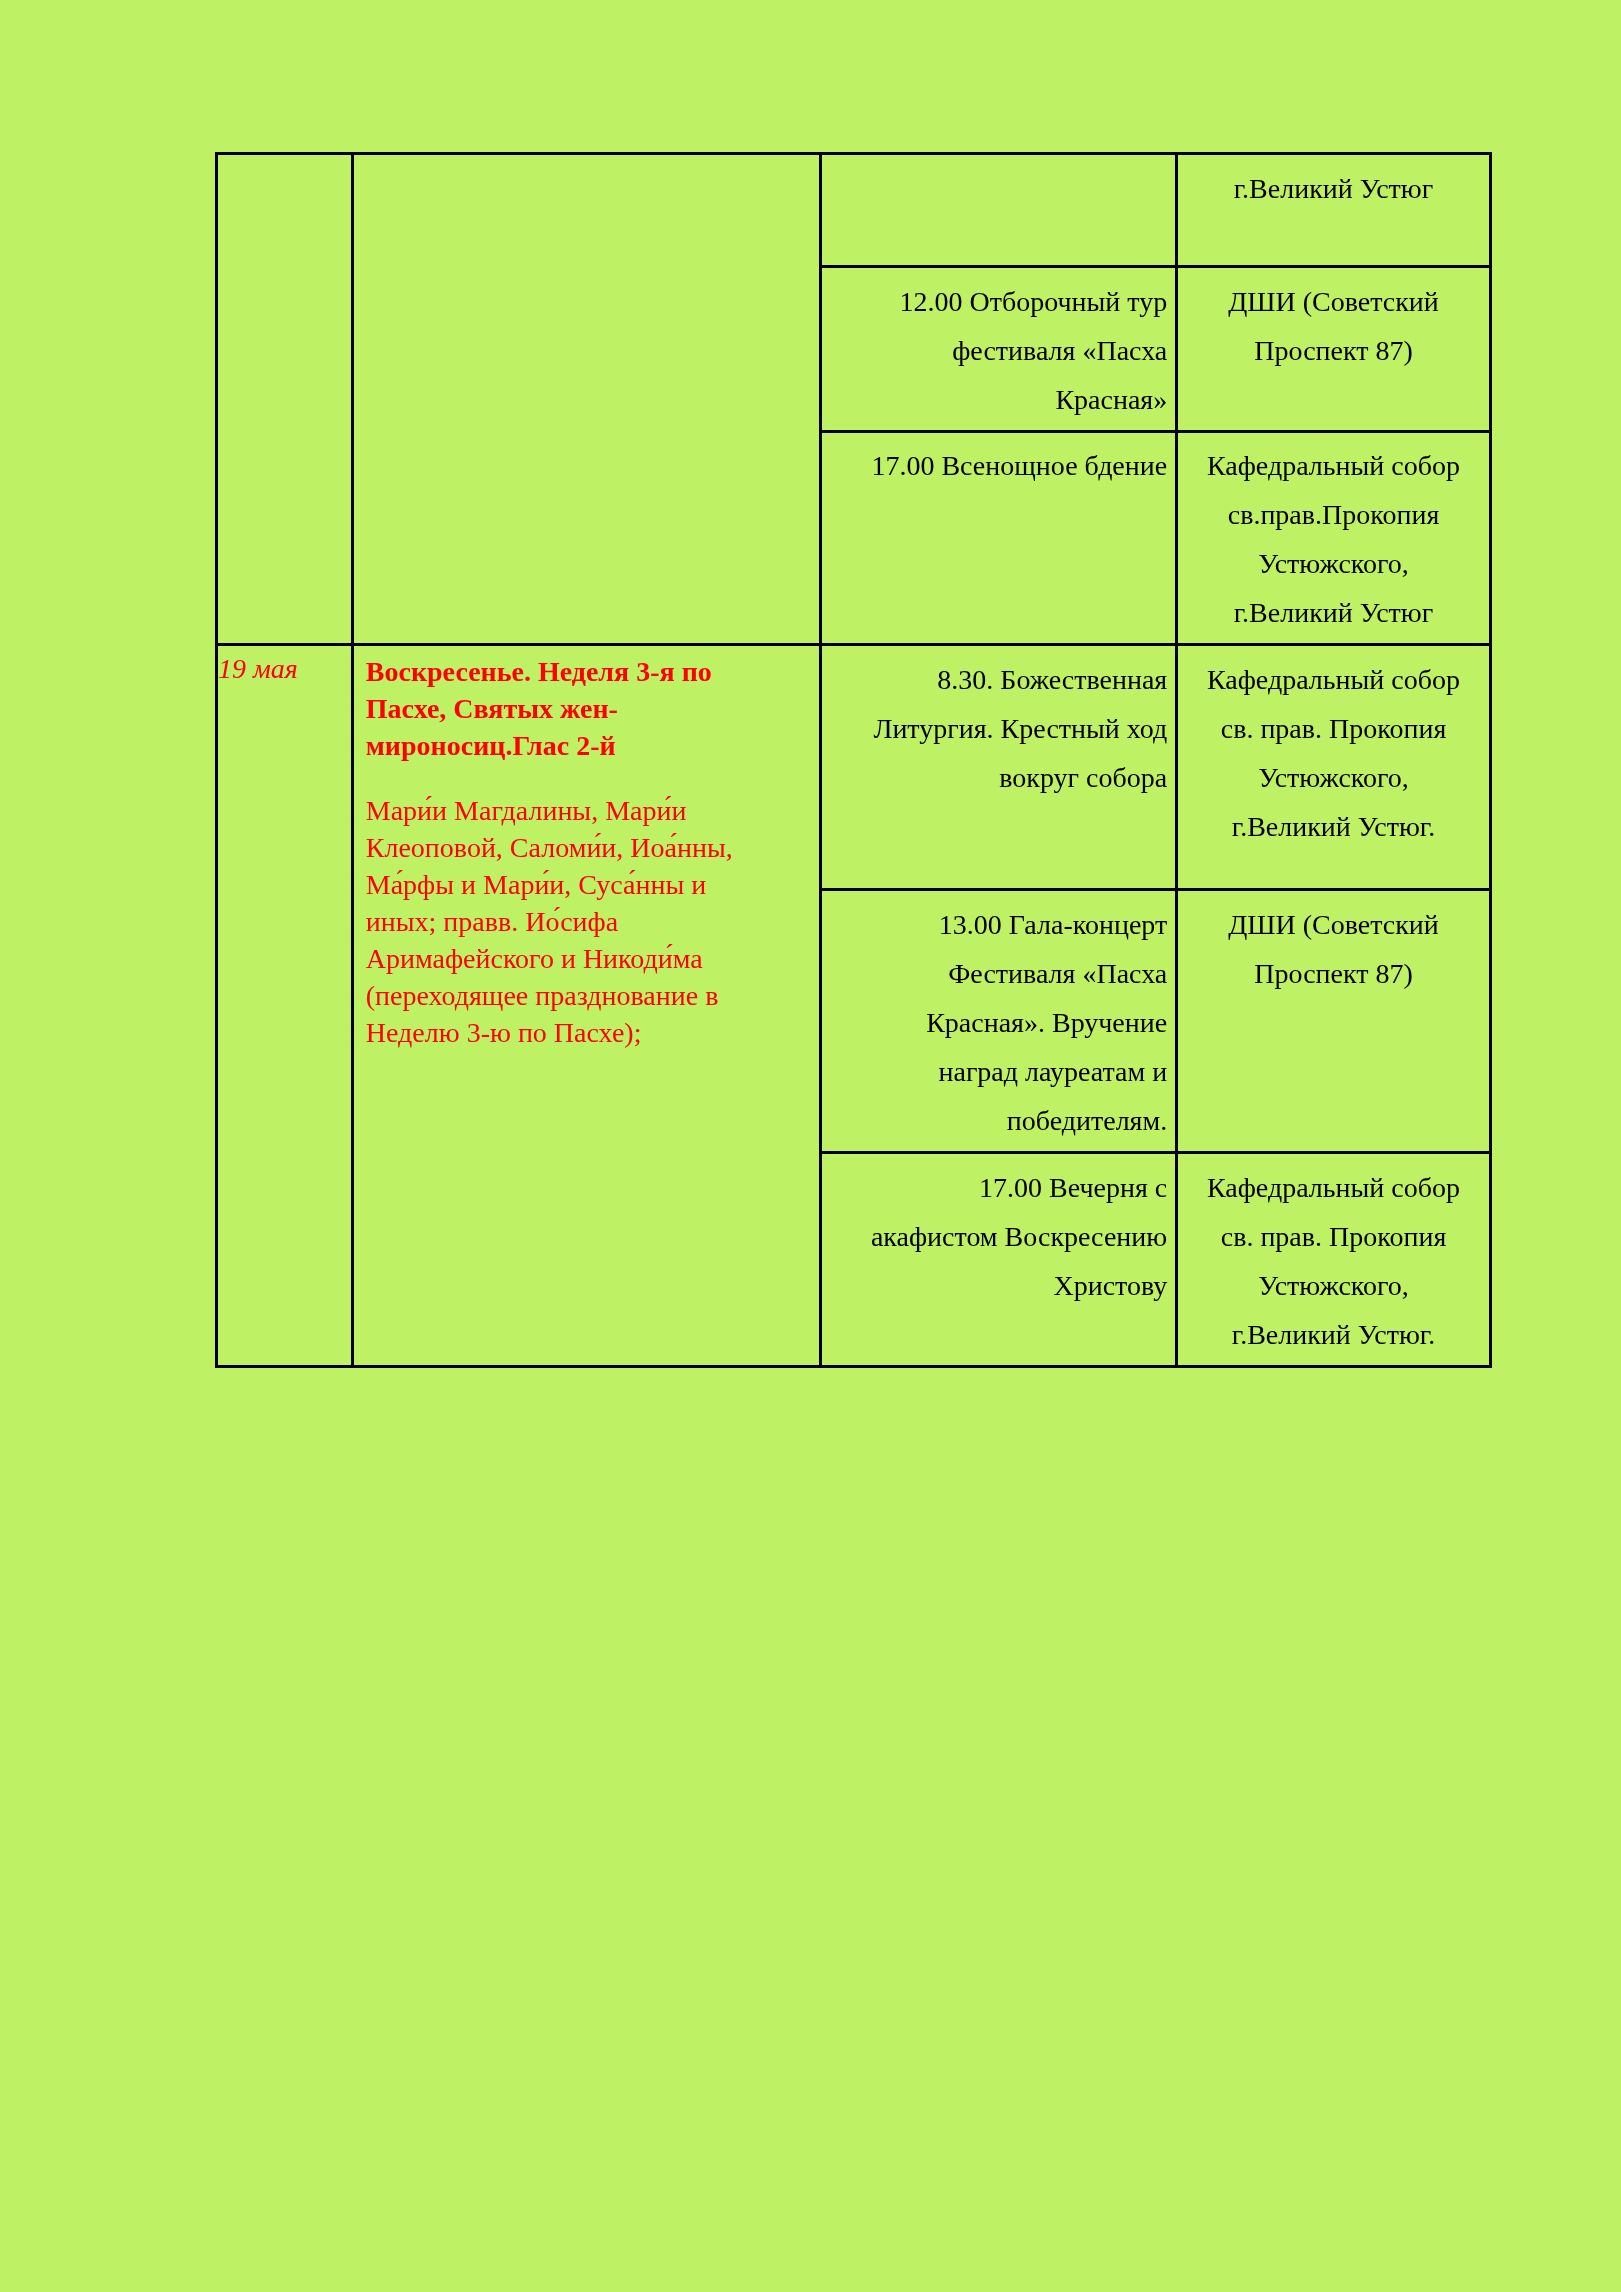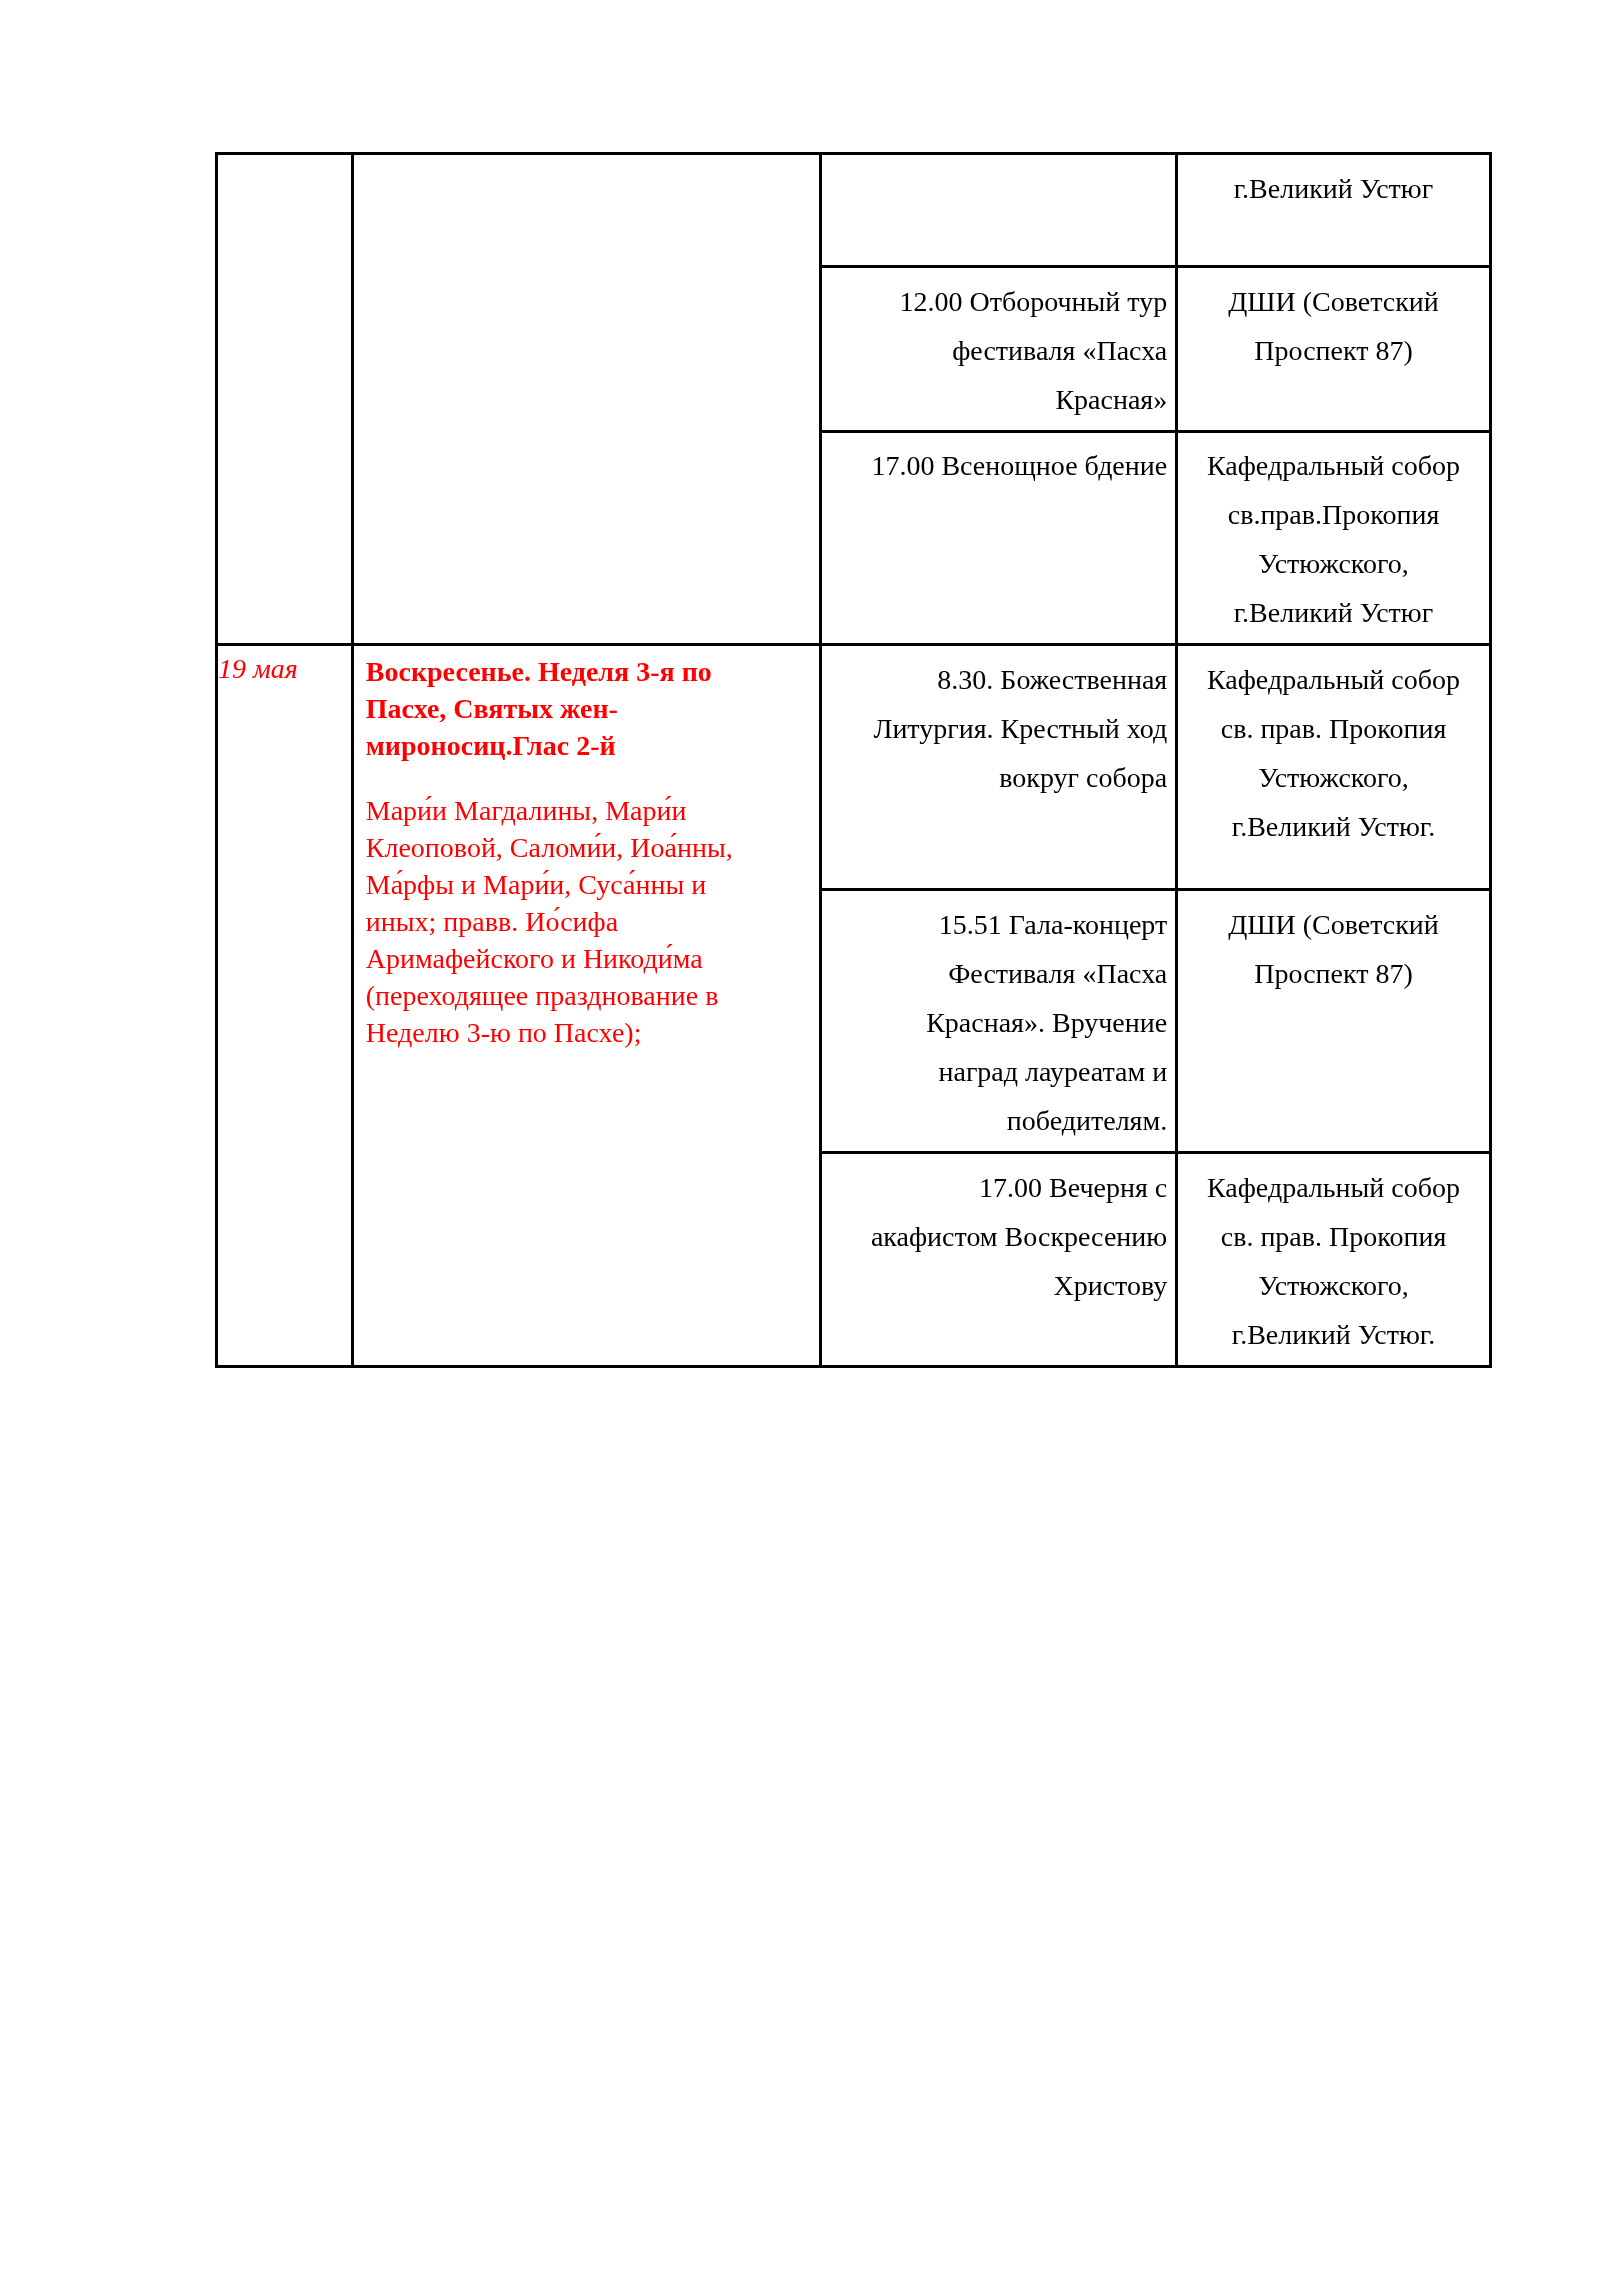--- a/index.html
+++ b/index.html
@@ -1,21 +1,21 @@
 <!DOCTYPE html>
 <html><head>
 <meta charset="utf-8">
 <style>
   * { margin: 0; padding: 0; box-sizing: border-box; }
   html, body { background: #e8e8e8; }
   .page {
     position: relative;
     width: 1621px;
     height: 2293px;
-    background: #ffffff;
+    background: #bef264;
     overflow: hidden;
   }
   table.schedule {
     position: absolute;
     left: 215px;
     top: 152px;
     width: 1273px;
     border-collapse: collapse;
     table-layout: fixed;
   }
@@ -119,21 +119,21 @@
         </td>
         <td class="event-cell">8.30. Божественная
 Литургия. Крестный ход
 вокруг собора</td>
         <td class="location-cell">Кафедральный собор
 св. прав. Прокопия
 Устюжского,
 г.Великий Устюг.</td>
       </tr>
       <tr class="r5">
-        <td class="event-cell">15.51 Гала-концерт
+        <td class="event-cell">13.00 Гала-концерт
 Фестиваля «Пасха
 Красная». Вручение
 наград лауреатам и
 победителям.</td>
         <td class="location-cell">ДШИ (Советский
 Проспект 87)</td>
       </tr>
       <tr class="r6">
         <td class="event-cell">17.00 Вечерня с
 акафистом Воскресению

